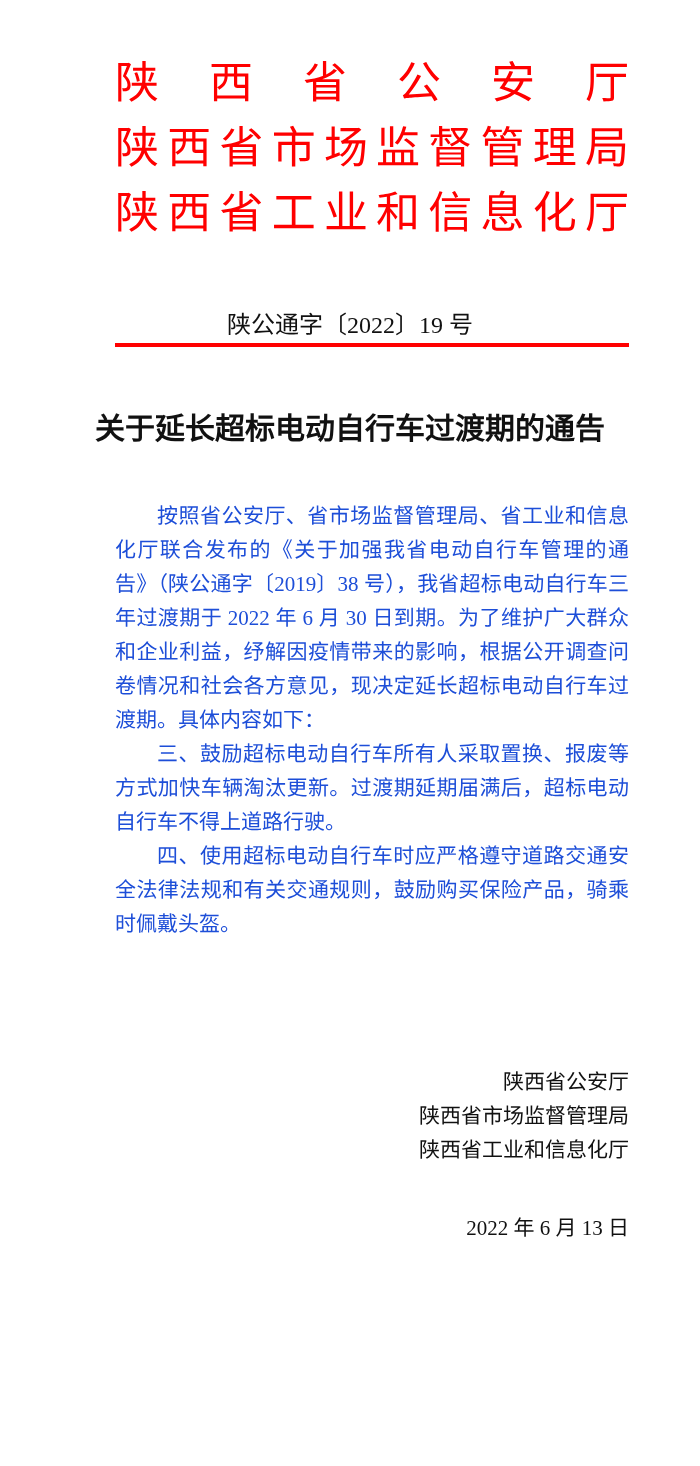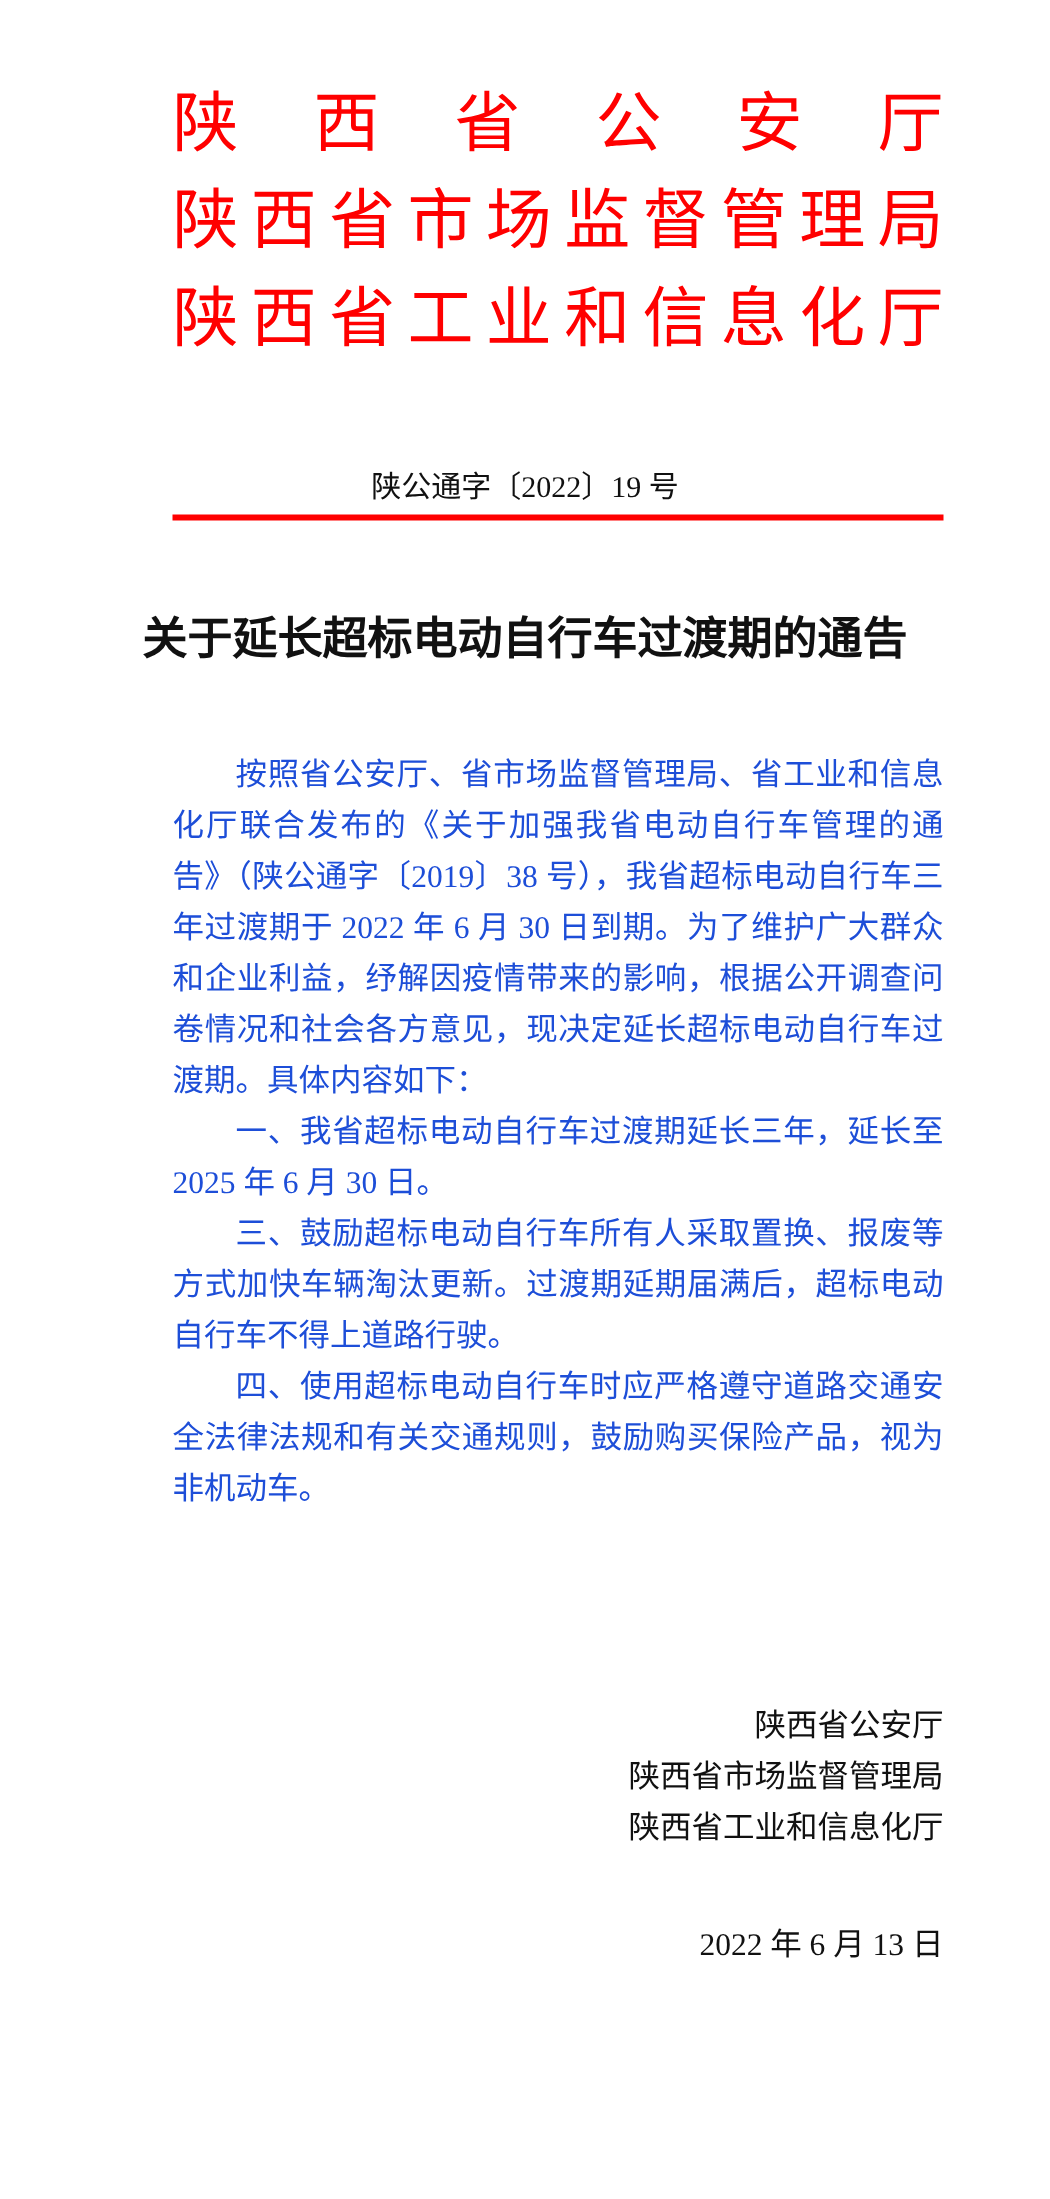--- a/index.html
+++ b/index.html
@@ -31,37 +31,37 @@
     color: #ff0000;
     text-align: justify;
     text-align-last: justify;
     white-space: nowrap;
     letter-spacing: 0;
   }
   
   .doc-number {
     margin-top: 68px;
     text-align: center;
-    font-size: 20px;
+    font-size: 24px;
     line-height: 24px;
     color: #111111;
   }
   
   .red-rule {
     width: 514px;
     height: 4px;
     margin: 6px 0 0 93px;
     background: #ff0000;
     border: none;
   }
   
   .notice-title {
     margin: 62px 0 0 0;
     text-align: center;
-    font-family: Liberation Mono, monospace;
+    font-family: Liberation Serif, serif;
     font-size: 30px;
     line-height: 40px;
     font-weight: 600;
     color: #111111;
   }
   
   .notice-body {
     width: 514px;
     margin: 50px 0 0 93px;
   }
@@ -103,23 +103,22 @@
   </header>
 
   <div class="doc-number">陕公通字〔2022〕19 号</div>
 
   <div class="red-rule"></div>
 
   <h1 class="notice-title">关于延长超标电动自行车过渡期的通告</h1>
 
   <main class="notice-body">
     <p>按照省公安厅、省市场监督管理局、省工业和信息化厅联合发布的《关于加强我省电动自行车管理的通告》（陕公通字〔2019〕38 号），我省超标电动自行车三年过渡期于 2022 年 6 月 30 日到期。为了维护广大群众和企业利益，纾解因疫情带来的影响，根据公开调查问卷情况和社会各方意见，现决定延长超标电动自行车过渡期。具体内容如下：</p>
-    <p>一、我省超标电动自行车过渡期延长三年，延长至 2025 年 6 月 30 日。</p>
     <p>三、鼓励超标电动自行车所有人采取置换、报废等方式加快车辆淘汰更新。过渡期延期届满后，超标电动自行车不得上道路行驶。</p>
-    <p>四、使用超标电动自行车时应严格遵守道路交通安全法律法规和有关交通规则，鼓励购买保险产品，视为非机动车。</p>
+    <p>四、使用超标电动自行车时应严格遵守道路交通安全法律法规和有关交通规则，鼓励购买保险产品，骑乘时佩戴头盔。</p>
   </main>
 
   <div class="signature-block">
     <div class="signature-agency">陕西省公安厅</div>
     <div class="signature-agency">陕西省市场监督管理局</div>
     <div class="signature-agency">陕西省工业和信息化厅</div>
     <div class="signature-date">2022 年 6 月 13 日</div>
   </div>
 
 </div>

